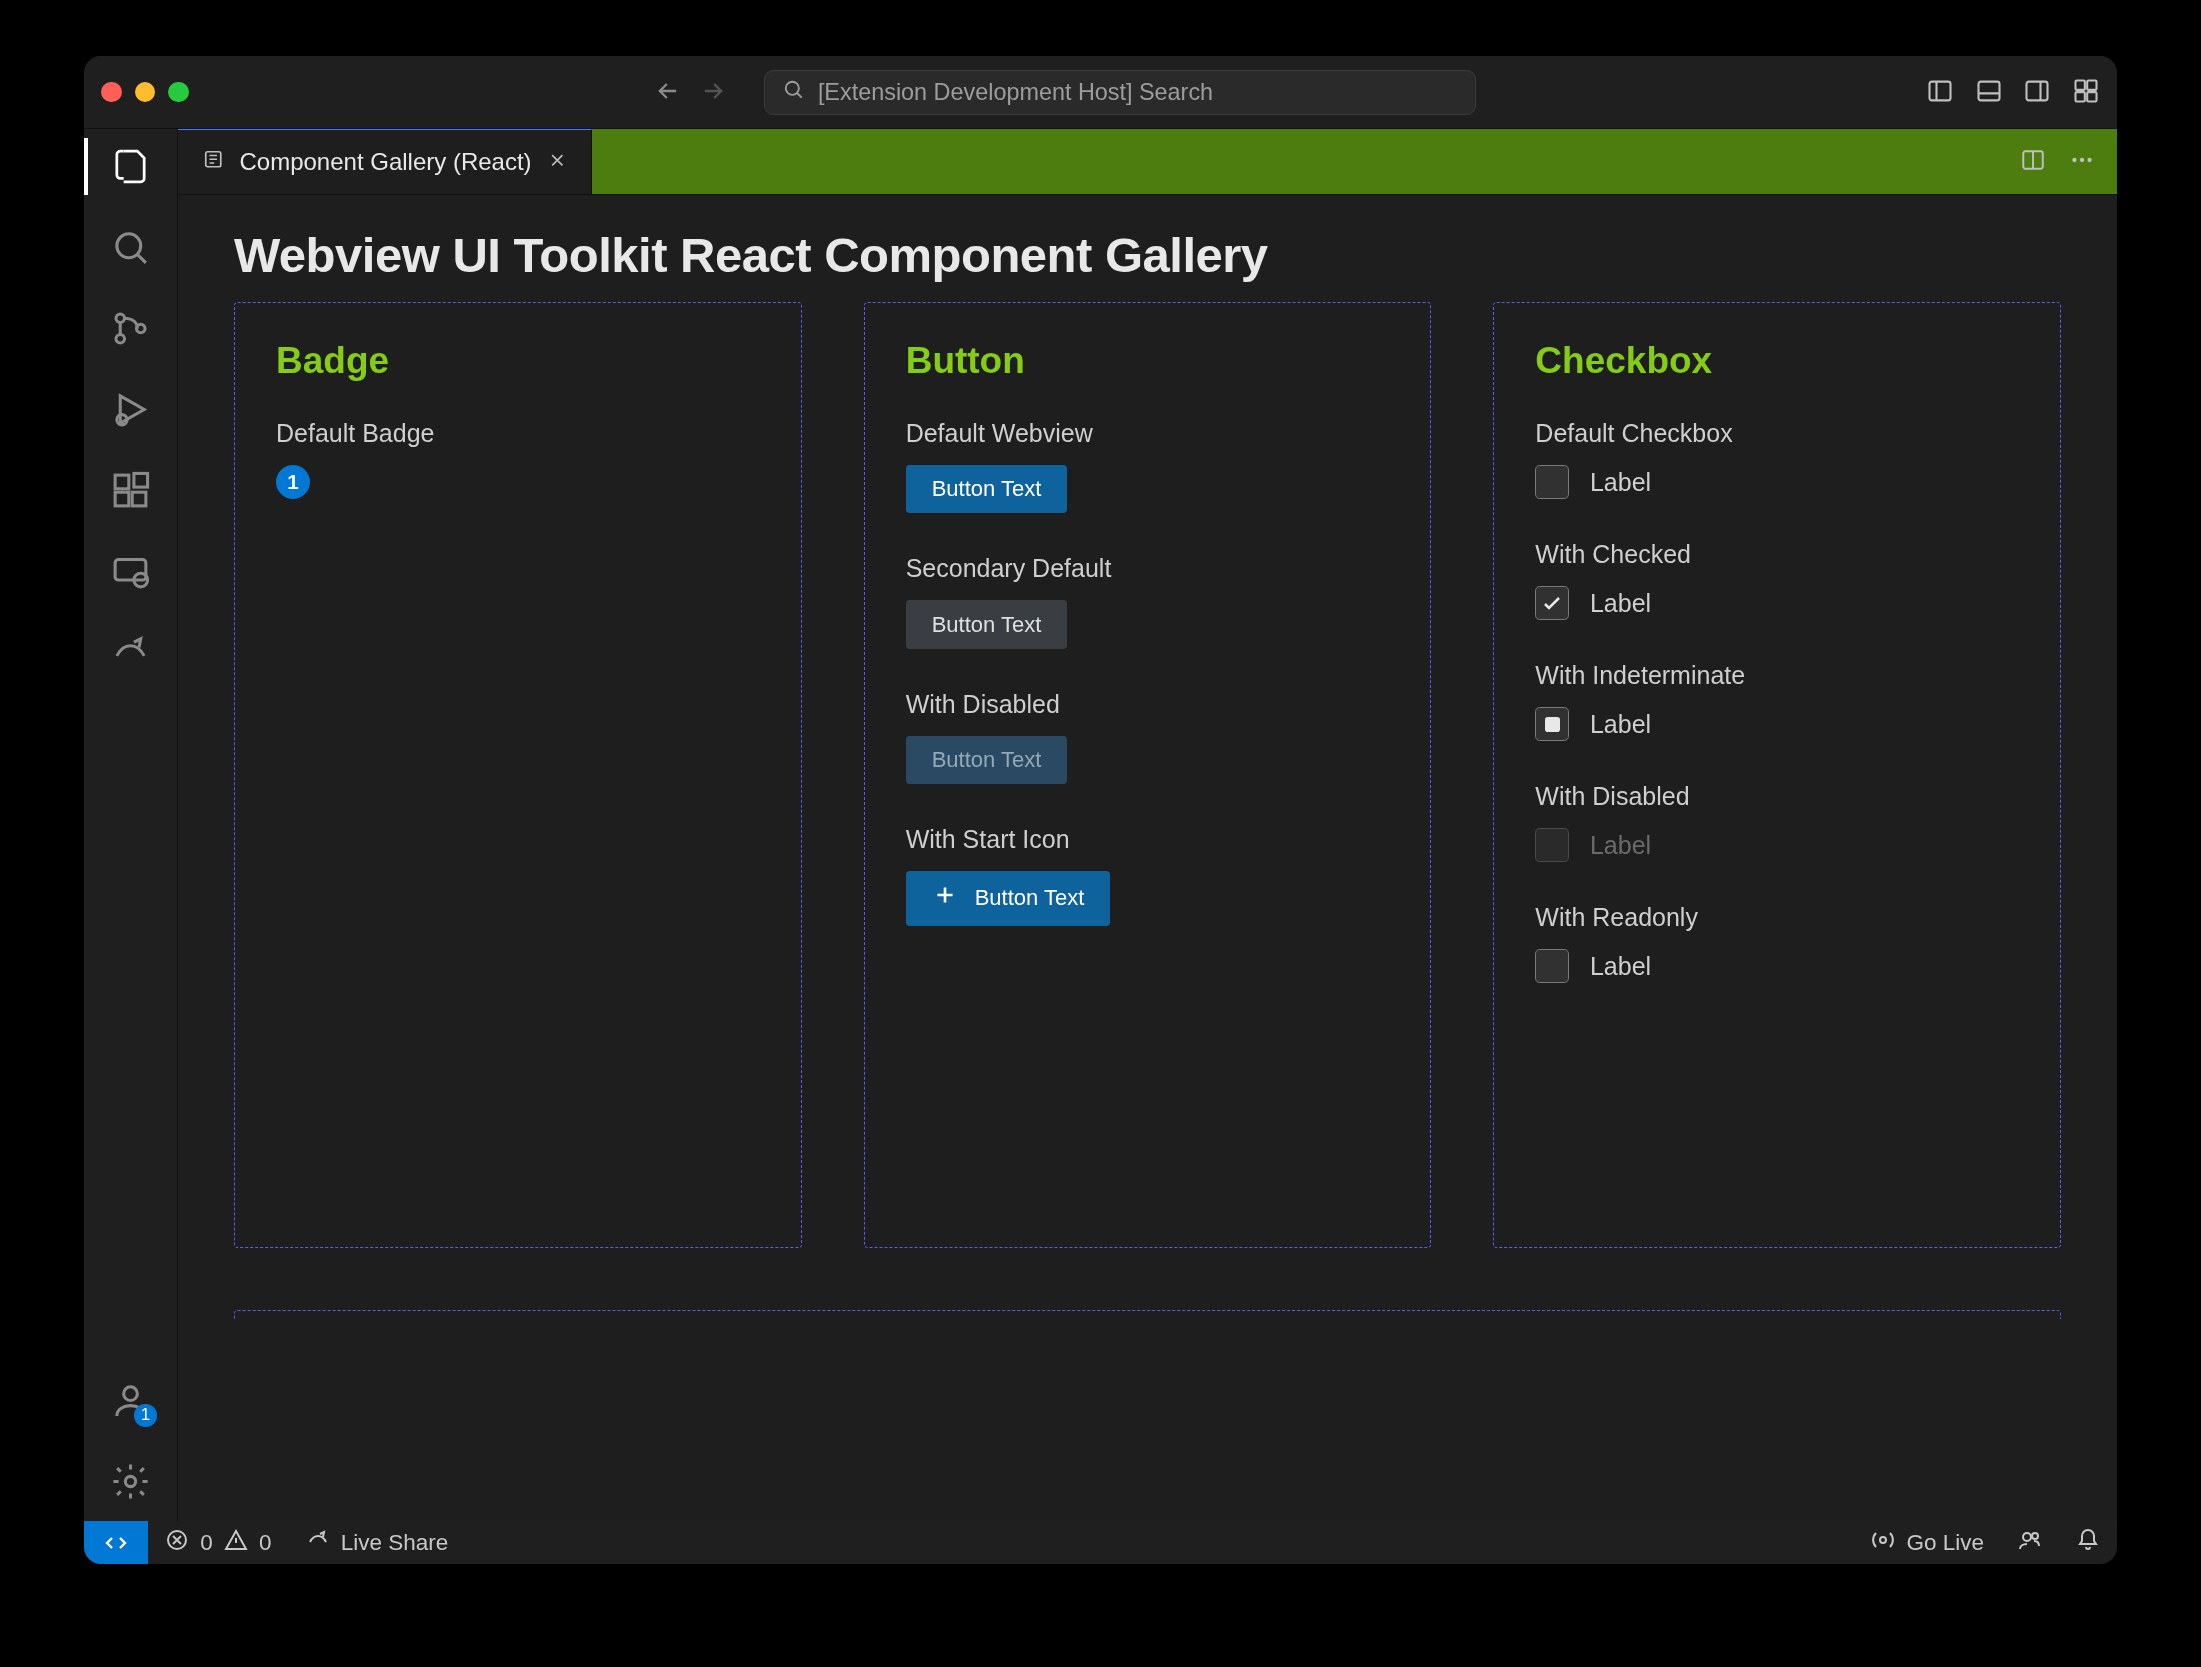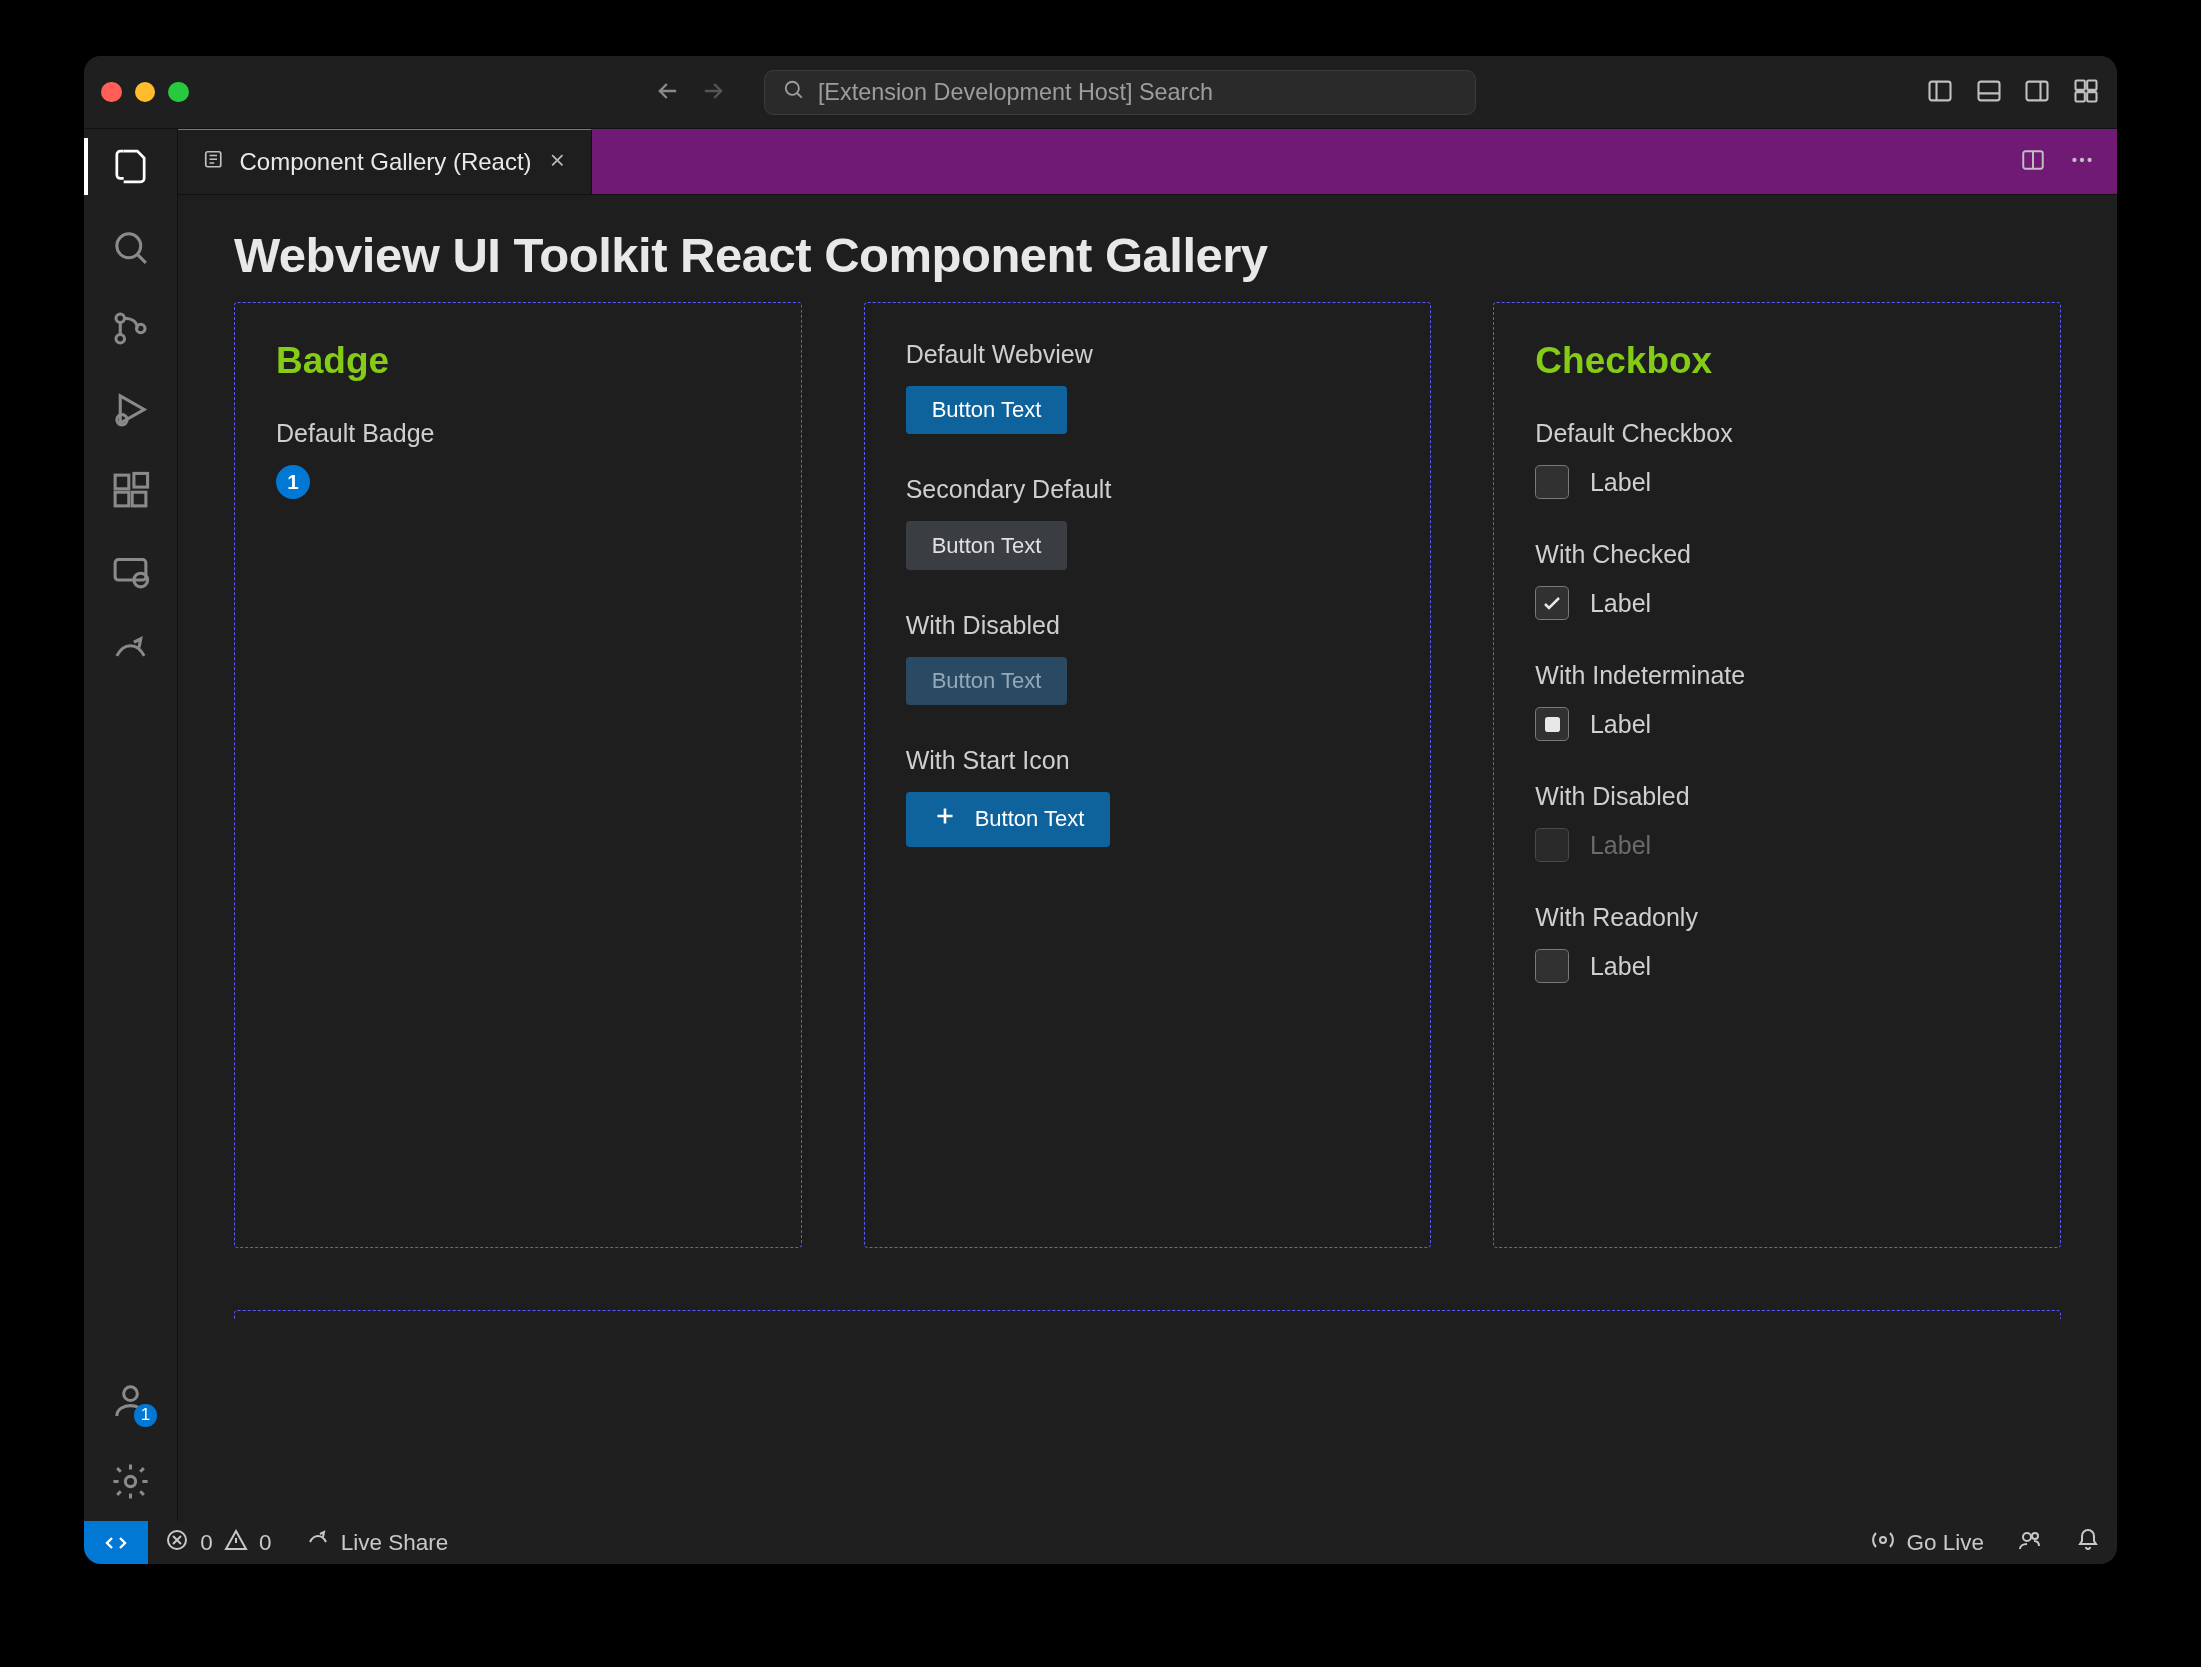--- a/index.html
+++ b/index.html
@@ -71,21 +71,21 @@
     content:''; position:absolute; left:-24px; top:-5.6px; bottom:-5.6px; width:3.7px; background:#fff;
   }
   .activitybar .item.active { color:#fff; }
   .activitybar svg { width:41px; height:41px; }
   .activitybar .spacer { flex:1; }
   .ab-badge { position:absolute; right:-3.7px; bottom:-3.7px; background:#0078d4; color:#fff; font-size:17px; min-width:22.5px; height:22.5px; border-radius:11.2px; display:flex; align-items:center; justify-content:center; padding:0 3.7px;}
   
   .main { flex:1; display:flex; flex-direction:column; background:#1e1e1e; min-width:0;}
   .tabbar {
     height: 66px;
-    background:#701a75;
+    background:#4d7c0f;
     display:flex;
     align-items:stretch;
     border-bottom: 0.9px solid #111;
   }
   .tab {
     display:flex; align-items:center; gap:15px;
     padding: 0 24px;
     background:#1e1e1e;
     border-top: 1.9px solid #3e7eff;
     border-right: 0.9px solid #111;
@@ -331,20 +331,21 @@
 
           <div class="card">
             <h2>Badge</h2>
             <div class="demo">
               <span class="demo-label">Default Badge</span>
               <span class="vsc-badge">1</span>
             </div>
           </div>
 
           <div class="card">
+            <h2>Button</h2>
 
             <div class="demo">
               <span class="demo-label">Default Webview</span>
               <button class="vsc-button primary">
                 <span>Button Text</span>
               </button>
             </div>
 
             <div class="demo">
               <span class="demo-label">Secondary Default</span>

